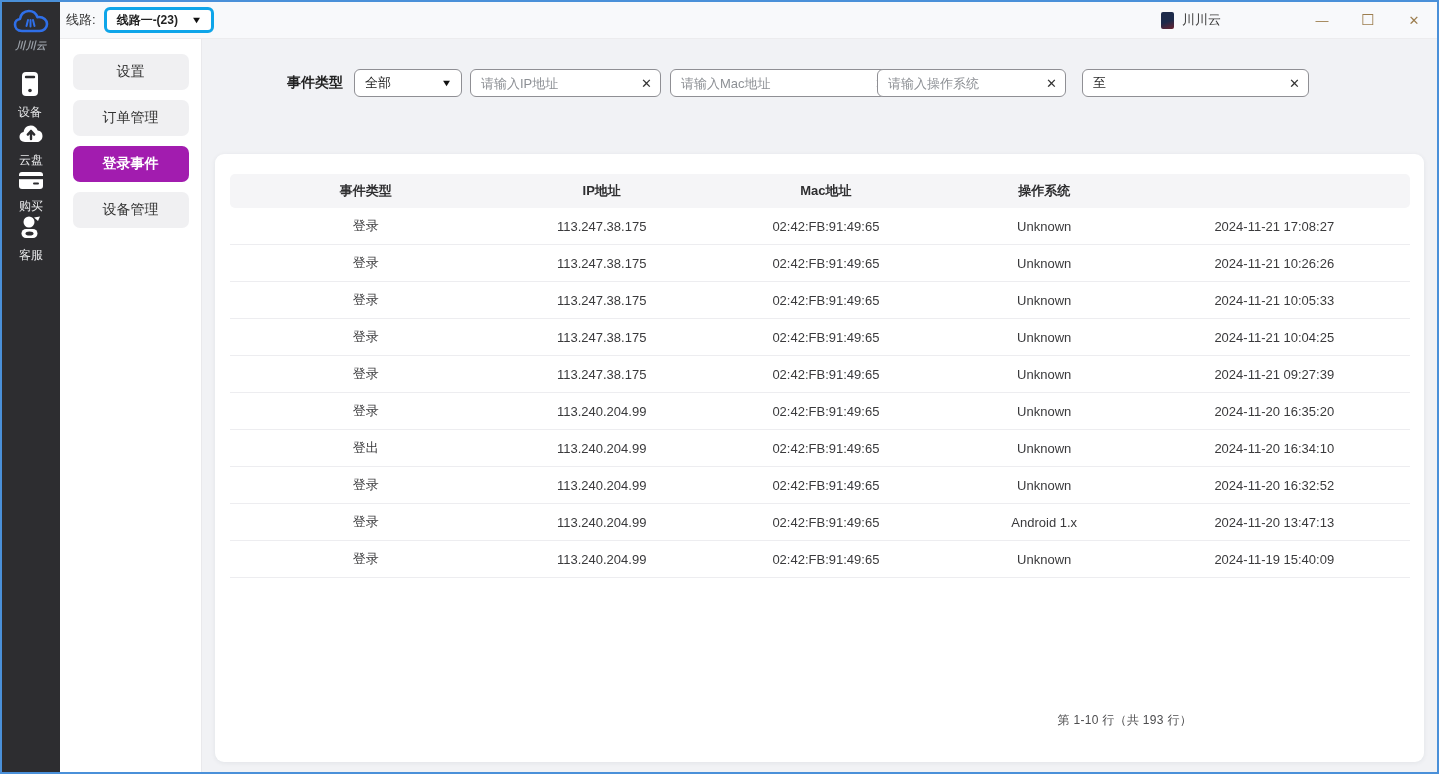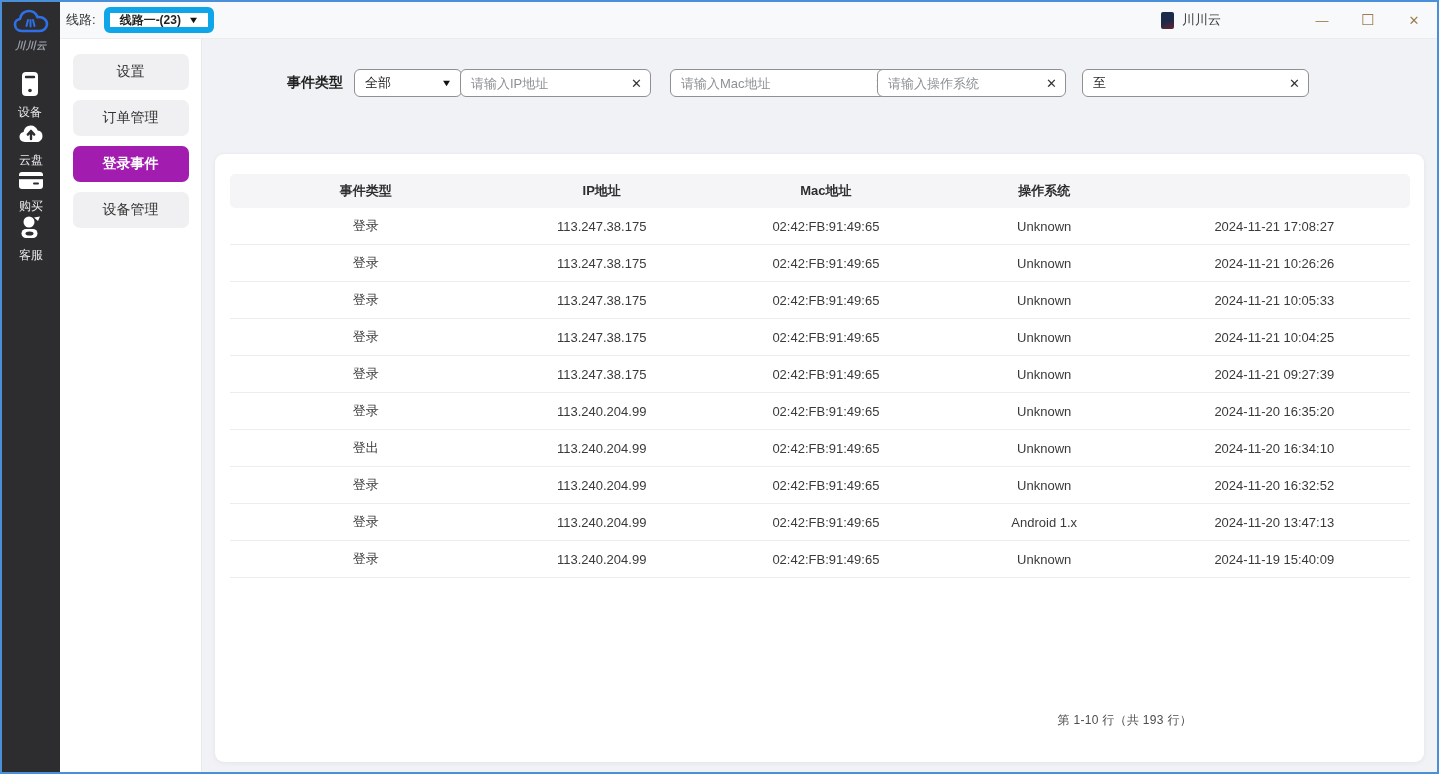--- a/index.html
+++ b/index.html
@@ -25,21 +25,21 @@
 
   
   .titlebar {
     position:absolute; left:58px; top:0; right:0; height:37px;
     background:#f8f9fb; border-bottom:1px solid #ececee;
     display:flex; align-items:center; z-index:4;
   }
   .line-label { font-size:13px; color:#333; margin-left:6px; }
   .line-select {
     margin-left:8px; width:110px; height:26px; background:#fff;
-    border:6px solid #0ea5e9; border-radius:6px;
+    border:3px solid #0ea5e9; border-radius:6px;
     display:flex; align-items:center; justify-content:space-between;
     padding:0 10px; cursor:pointer;
   }
   .line-select-value { font-size:12px; font-weight:bold; color:#222; }
   .caret { font-size:9px; color:#111; transform:scaleX(1.3); }
   .title-right { margin-left:auto; display:flex; align-items:center; height:100%; }
   .app-icon {
     width:13px; height:17px; border-radius:2px;
     background:linear-gradient(160deg,#1d2a4a 55%,#6a2230 100%);
     margin-right:8px;
@@ -81,21 +81,21 @@
   .f-input input {
     width:100%; height:100%; border:1px solid #8f8f94; border-radius:6px;
     background:#fff; font-size:13px; color:#333; padding:0 30px 0 10px;
     font-family:inherit; outline:none;
   }
   .f-input input::placeholder { color:#8d9095; }
   .f-input .clear-x {
     position:absolute; right:9px; top:50%; transform:translateY(-50%);
     font-size:13px; color:#333; cursor:pointer; line-height:1;
   }
-  .f-ip  { left:258px; width:191px; }
+  .f-ip  { left:268px; width:191px; }
   .f-mac { left:468px; width:225px; }
   .f-os  { left:675px; width:189px; }
   .f-date{ left:880px; width:227px; }
   .f-date input { color:#2b2b2b; }
 
   
   .card {
     position:absolute; left:13px; top:115px; width:1209px; height:608px;
     background:#fff; border-radius:9px; box-shadow:0 1px 5px rgba(30,40,60,0.07);
   }

